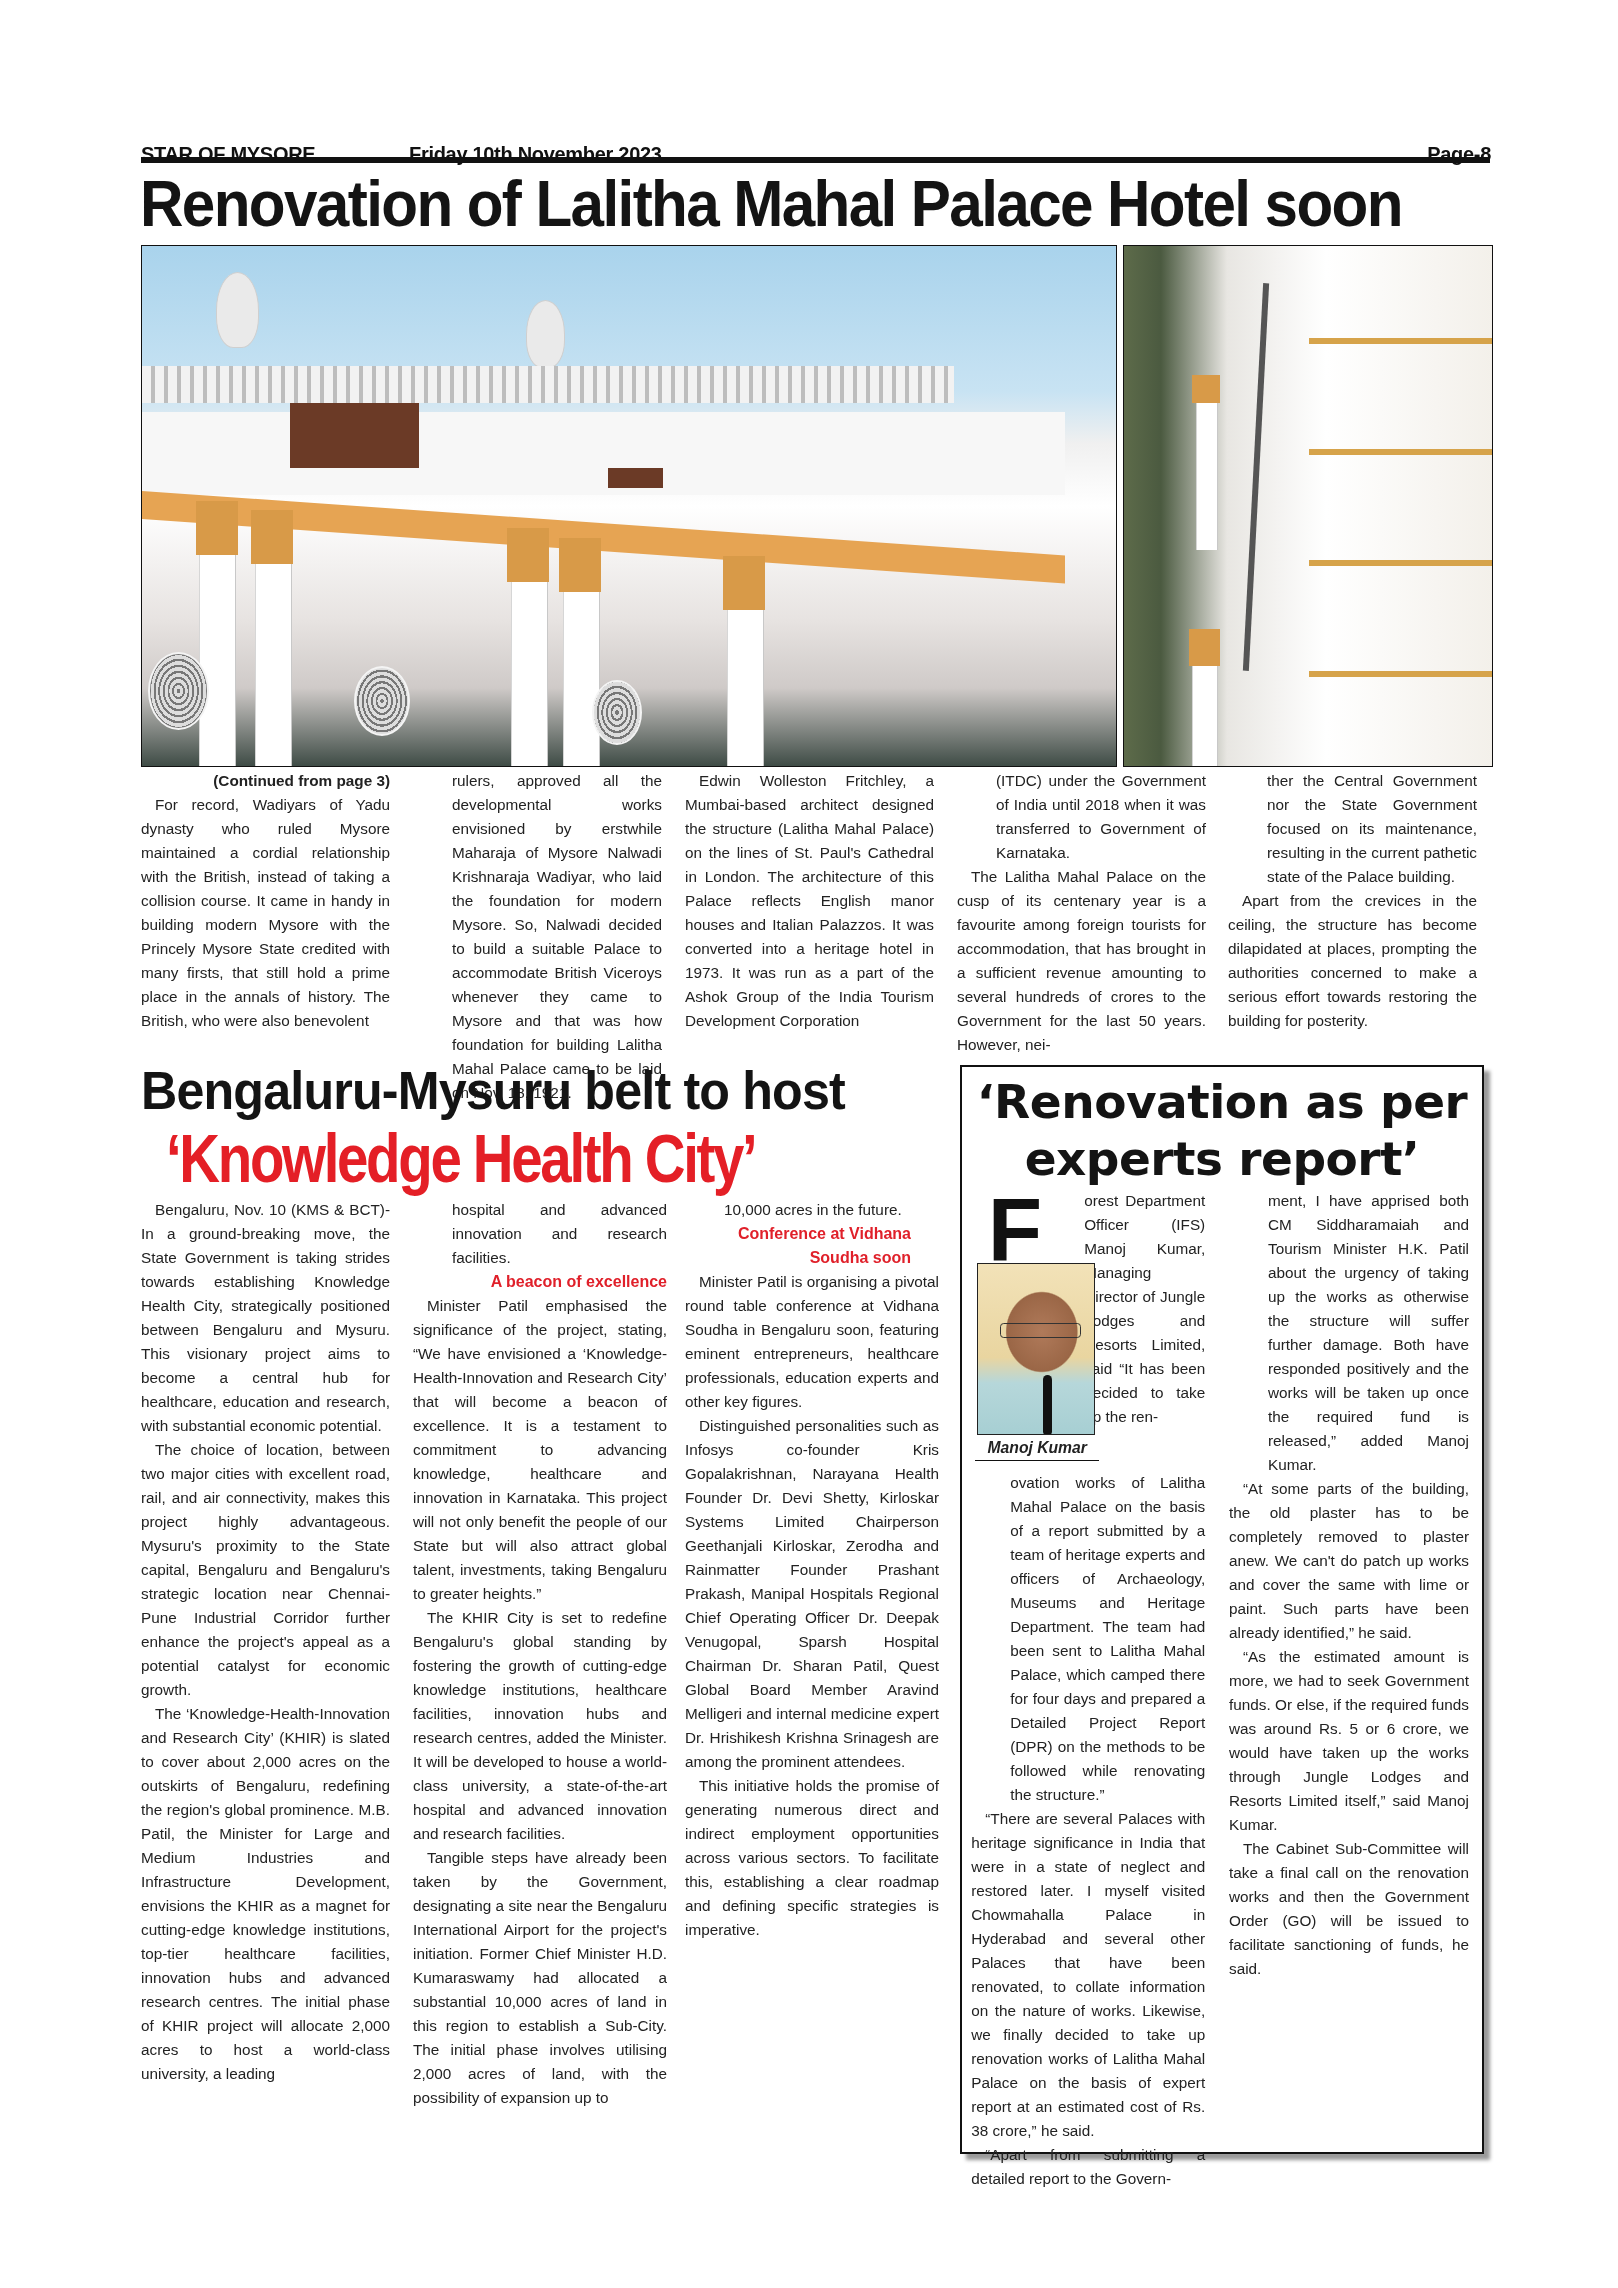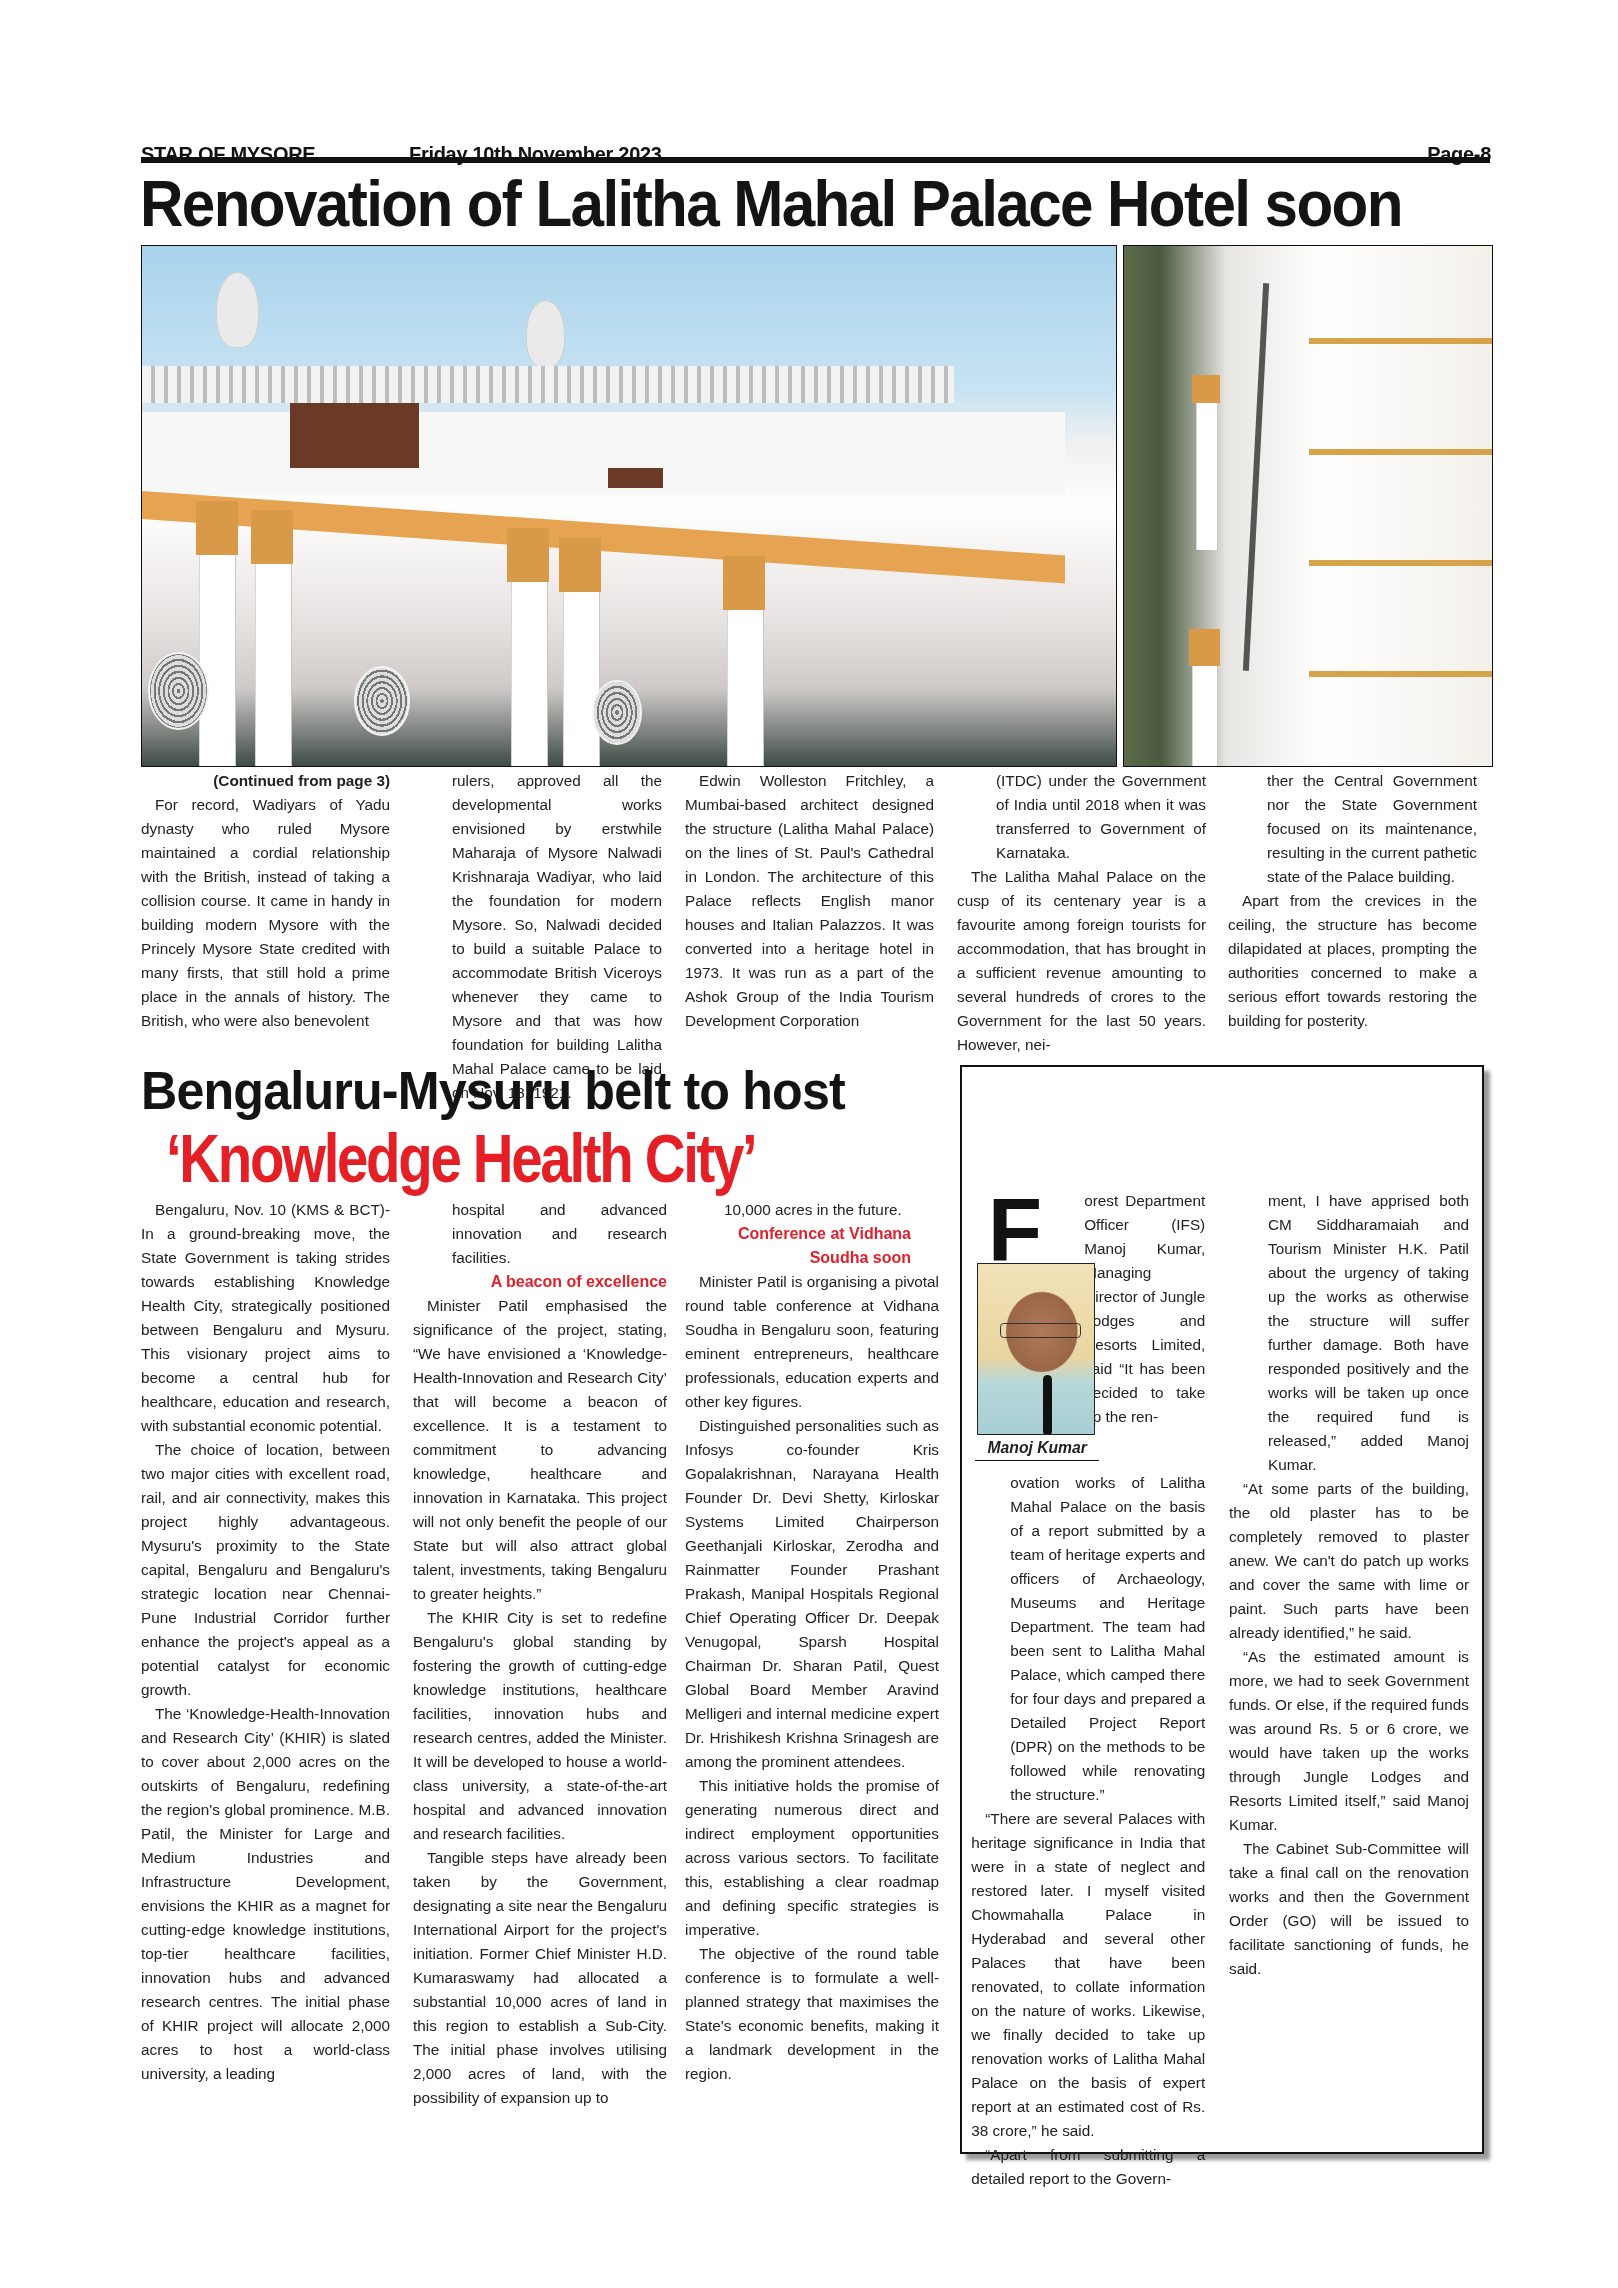--- a/index.html
+++ b/index.html
@@ -146,24 +146,24 @@
   <p>Minister Patil emphasised the significance of the project, stating, “We have envisioned a ‘Knowledge-Health-Innovation and Research City’ that will become a beacon of excellence. It is a testament to commitment to advancing knowledge, healthcare and innovation in Karnataka. This project will not only benefit the people of our State but will also attract global talent, investments, taking Bengaluru to greater heights.”</p>
   <p>The KHIR City is set to redefine Bengaluru's global standing by fostering the growth of cutting-edge knowledge institutions, healthcare facilities, innovation hubs and research centres, added the Minister. It will be developed to house a world-class university, a state-of-the-art hospital and advanced innovation and research facilities.</p>
   <p>Tangible steps have already been taken by the Government, designating a site near the Bengaluru International Airport for the project's initiation. Former Chief Minister H.D. Kumaraswamy had allocated a substantial 10,000 acres of land in this region to establish a Sub-City. The initial phase involves utilising 2,000 acres of land, with the possibility of expansion up to</p>
 </div>
 <div class="abs txt b3">
   <p class="noind">10,000 acres in the future.</p>
   <div class="sub" style="padding:0 28px;">Conference at Vidhana Soudha soon</div>
   <p>Minister Patil is organising a pivotal round table conference at Vidhana Soudha in Bengaluru soon, featuring eminent entrepreneurs, healthcare professionals, education experts and other key figures.</p>
   <p>Distinguished personalities such as Infosys co-founder Kris Gopalakrishnan, Narayana Health Founder Dr. Devi Shetty, Kirloskar Systems Limited Chairperson Geethanjali Kirloskar, Zerodha and Rainmatter Founder Prashant Prakash, Manipal Hospitals Regional Chief Operating Officer Dr. Deepak Venugopal, Sparsh Hospital Chairman Dr. Sharan Patil, Quest Global Board Member Aravind Melligeri and internal medicine expert Dr. Hrishikesh Krishna Srinagesh are among the prominent attendees.</p>
   <p>This initiative holds the promise of generating numerous direct and indirect employment opportunities across various sectors. To facilitate this, establishing a clear roadmap and defining specific strategies is imperative.</p>
-  <p>The objective of the round table conference is to formulate a well-planned strategy that maximises the State's economic benefits, making it a landmark development in the region.</p>
 </div>
 
 <div class="abs box">
+  <div class="boxhead">‘Renovation as per experts report’</div>
 
   <div class="bx1 txt">
     <div style="position:relative;height:434px;">
       <div class="dropcap" style="left:16.6px;top:3.7px;">F</div>
       <div style="position:absolute;left:74px;top:0;width:160px;" class="txt">
         <p class="noind">orest Department Officer (IFS) Manoj Kumar, Managing Director of Jungle Lodges and Resorts Limited, said “It has been decided to take up the ren-</p>
       </div>
       <div class="mug" style="left:5.5px;top:74px;">
         <div class="glasses"></div>
         <div class="mic"></div>

